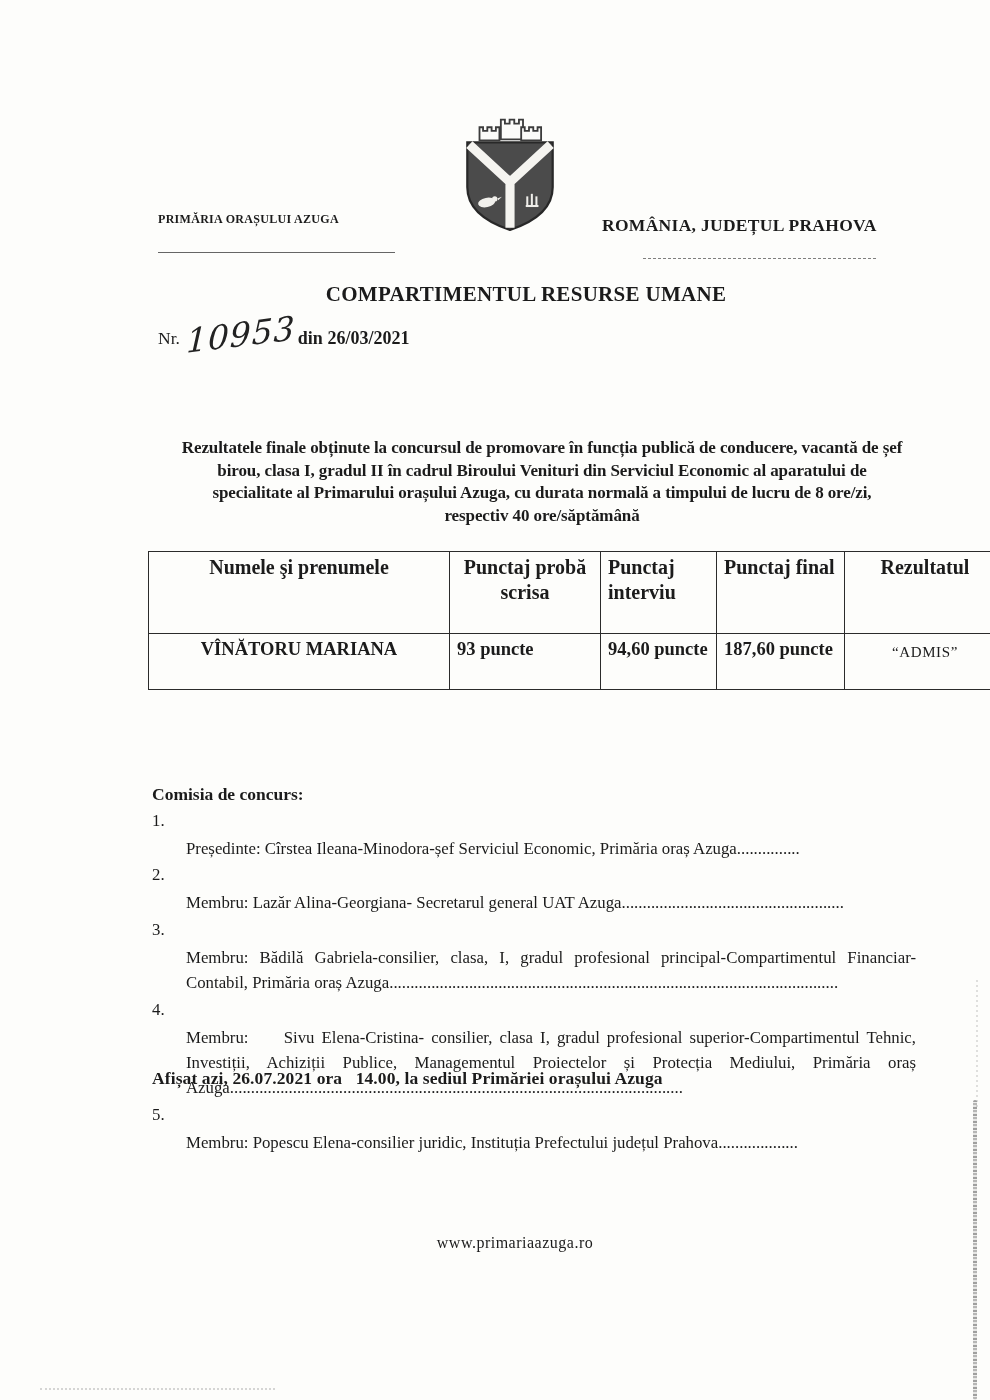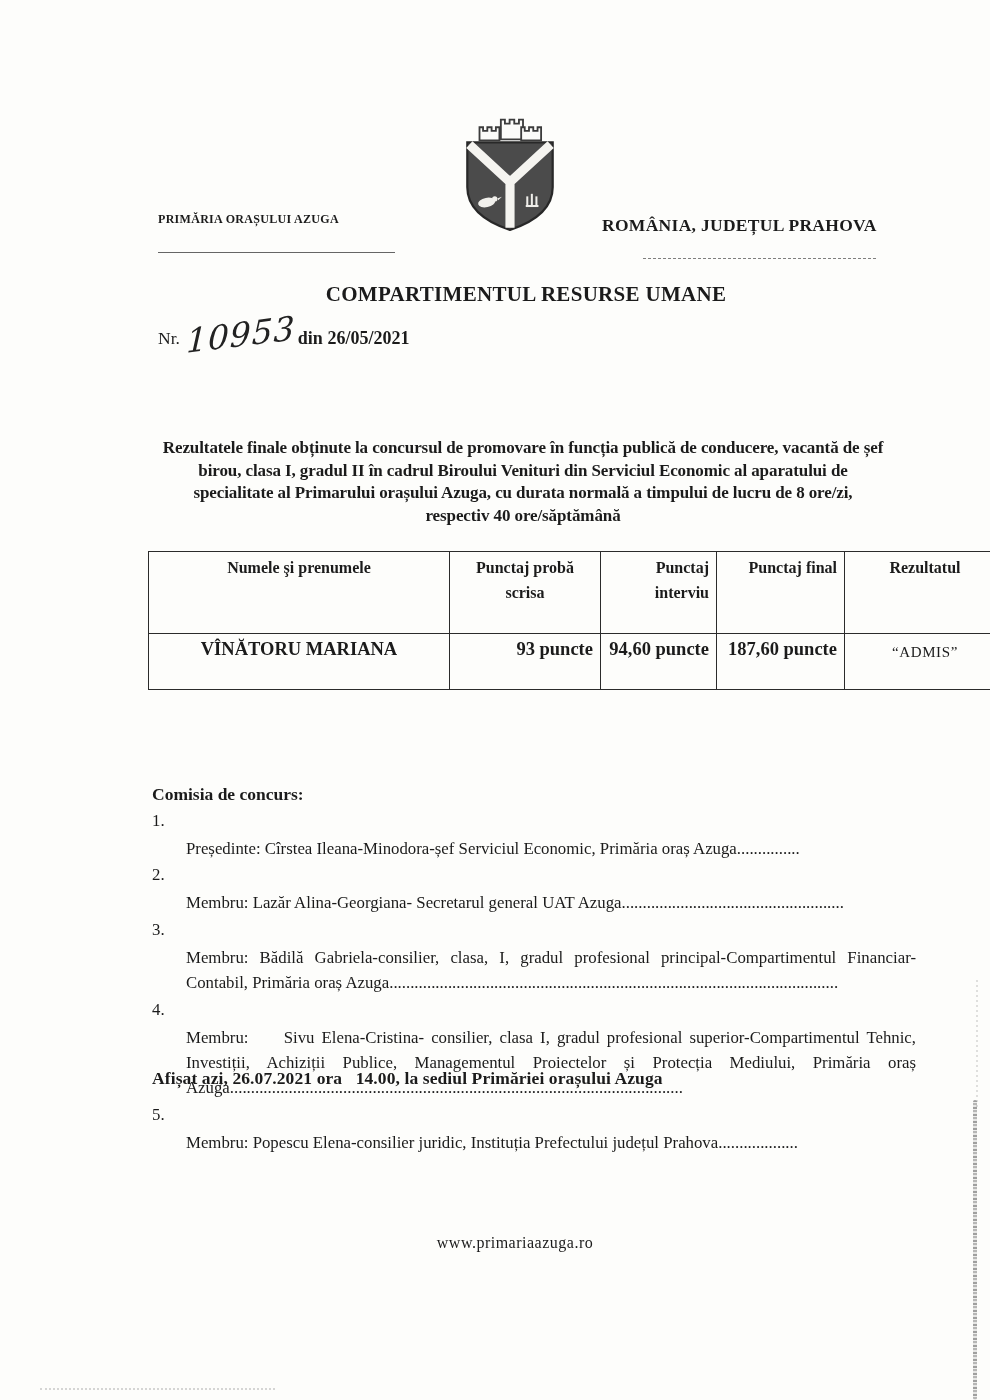--- a/index.html
+++ b/index.html
@@ -25,34 +25,34 @@
   .nr-line{left:158px;top:328px;font-size:17.5px;white-space:nowrap;}
   .nr-line .hand{
     display:inline-block;font-size:33px;font-style:italic;
     transform:rotate(-7deg) skewX(-9deg) translateY(2px);
     font-family:"DejaVu Serif", serif;letter-spacing:1px;color:#222;
     margin:0 2px 0 6px;line-height:0;
   }
   .nr-line .suffix{font-weight:600;font-size:18px;}
 
   
-  .intro{left:160px;top:437px;width:726px;text-align:center;
+  .intro{left:179px;top:437px;width:726px;text-align:center;
     font-weight:bold;font-size:17px;line-height:22.5px;letter-spacing:-.1px;}
 
   
   table.results{left:148px;top:551px;position:absolute;border-collapse:collapse;
     table-layout:fixed;width:782px;background:transparent;}
   table.results td,table.results th{
     border:1.8px solid #2b2b2b;vertical-align:top;padding:3px 7px 2px 7px;
-    font-size:16px;overflow:hidden;
+    font-size:20px;overflow:hidden;
   }
   th.c0{width:286px;} th.c1{width:136px;margin-top:36px;} th.c2{width:101px;} th.c3{width:113px;} th.c4{width:146px;}
   tr.head th{font-weight:bold;height:76px;line-height:25px;}
   th.center, td.center{text-align:center;}
-  th.left, td.left{text-align:right;}
+  th.left, td.left{text-align:left;}
   tr.data td{height:47px;font-weight:bold;font-size:18.5px;line-height:25px;}
   tr.data td.result{font-weight:normal;font-size:15px;letter-spacing:.6px;padding-top:6px;}
 
   
   .comisia-h{left:152px;top:784px;font-weight:bold;font-size:17.5px;text-align:center;}
   .committee{left:152px;top:808px;width:764px;font-size:16.8px;line-height:25.4px;}
   .committee .li{display:flex;margin-bottom:1px;}
   .committee .num{width:34px;flex:0 0 34px;}
   .committee .txt{flex:1;text-align:justify;margin-top:28px;}
   .committee .li.flush{display:block;text-align:justify;}
@@ -110,21 +110,21 @@
       <path d="M73 83 v9"></path>
         <path d="M77.5 80.5 v11.5"></path>
         <path d="M82 83 v9"></path>
       <path d="M71.5 92.5 h12.5"></path>
     </g>
   </svg>
 </div>
 
 <div class="abs doc-title">COMPARTIMENTUL RESURSE UMANE</div>
 <div class="abs nr-line">
-  <span>Nr.</span><span class="hand">10953</span><span class="suffix">din 26/05/2021</span>
+  <span>Nr.</span><span class="hand">10953</span><span class="suffix">din 26/03/2021</span>
 </div>
 
 <div class="abs intro">Rezultatele finale obținute la concursul de promovare în funcția publică de conducere, vacantă de șef birou, clasa I, gradul II  în cadrul Biroului Venituri din Serviciul Economic al aparatului de specialitate al Primarului orașului Azuga, cu durata normală a timpului de lucru de 8 ore/zi, respectiv 40 ore/săptămână</div>
 
 <table class="results">
   <tbody>
     <tr class="head">
       <th class="c0 center">Numele şi prenumele</th>
       <th class="c1 center">Punctaj probă scrisa</th>
       <th class="c2 left">Punctaj interviu</th>

